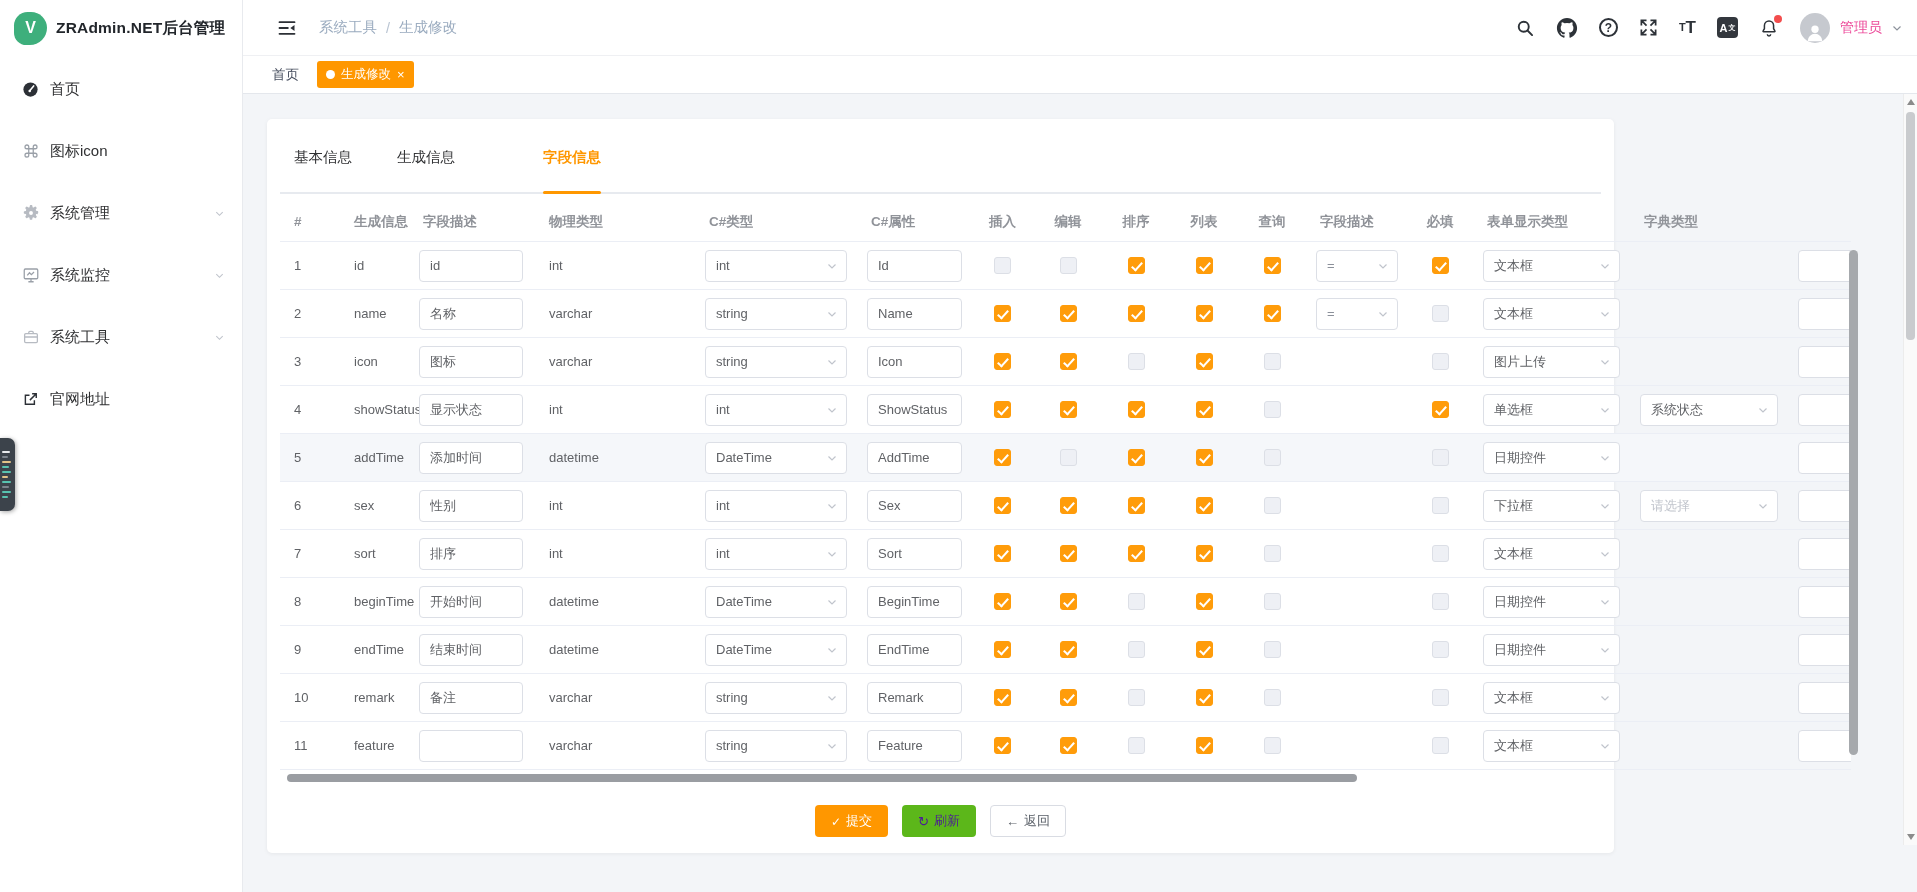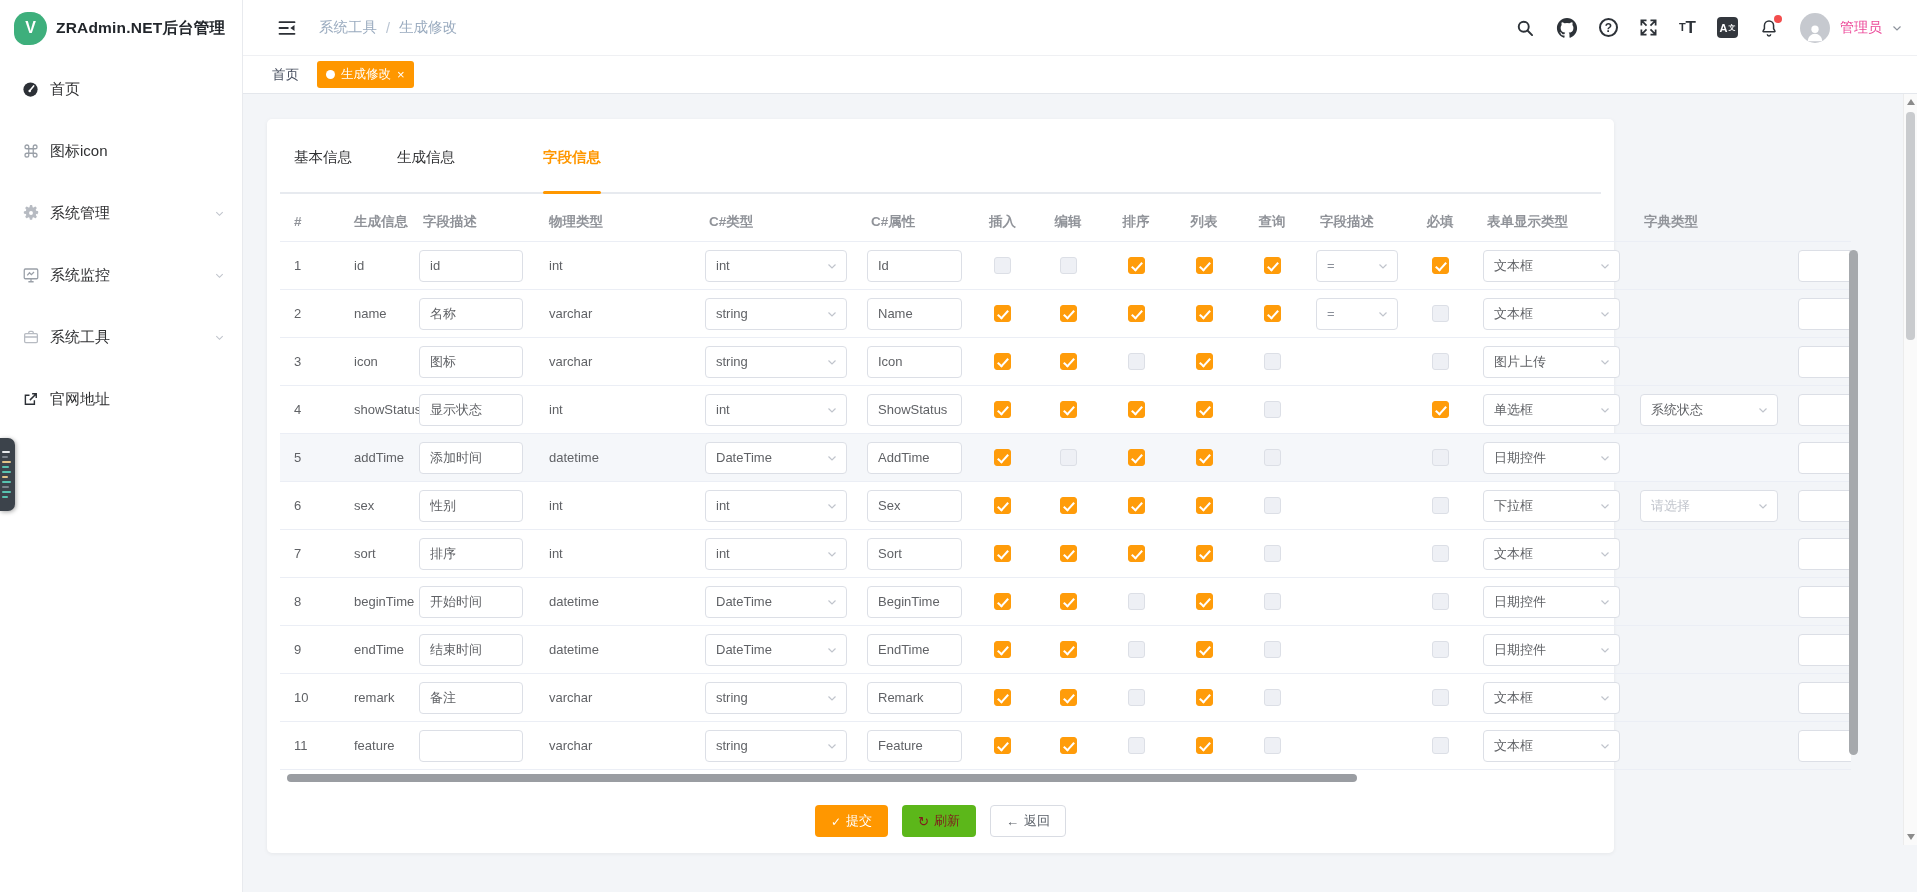--- a/index.html
+++ b/index.html
@@ -83,21 +83,21 @@
   .cb { width:17px; height:17px; border-radius:3px; display:inline-block; background:#eef0f5; border:1px solid #dcdfe6; position:relative; vertical-align:middle; cursor:pointer; }
   .cb.checked { background:#ff9c0a; border-color:#ff9c0a; }
   .cb.checked::after { content:""; position:absolute; left:5px; top:2px; width:4px; height:9px; border:solid #fff; border-width:0 2px 2px 0; transform:rotate(42deg); }
 
   .v-thumb { position:absolute; left:1582px; top:131px; width:9px; height:505px; background:#a6a9ad; border-radius:5px; }
   .h-thumb { position:relative; margin:4px 0 0 7px; width:1070px; height:8px; background:#9a9da2; border-radius:4px; }
 
   .actions { display:flex; justify-content:center; gap:14px; margin-top:23px; }
   .btn { height:32px; border-radius:4px; font-size:13px; display:inline-flex; align-items:center; padding:0 15px; gap:5px; cursor:pointer; border:1px solid transparent; font-family:inherit;justify-content:flex-end; }
   .btn-submit { background:#ff9700; color:#fff; }
-  .btn-refresh { background:#5cb71a; color:#7f1d1d; }
+  .btn-refresh { background:#5cb71a; color:#4c1d95; }
   .btn-back { background:#fff; color:#5a6068; border-color:#d9dce3; }
   .ico-check::before { content:"✓"; font-size:12px; }
   .ico-refresh::before { content:"↻"; font-size:13px; }
   .ico-back::before { content:"←"; font-size:13px; }
 
   .footer { position:absolute; left:0; right:14px; top:772px; text-align:center; font-size:17px; color:#c9ccd1; }
 
   
   .page-scroll { position:absolute; right:0; top:0; width:14px; height:751px; background:#fafafa; border-left:1px solid #ececec; }
   .ps-arrow { position:absolute; left:3px; width:0; height:0; border-left:4px solid transparent; border-right:4px solid transparent; }

